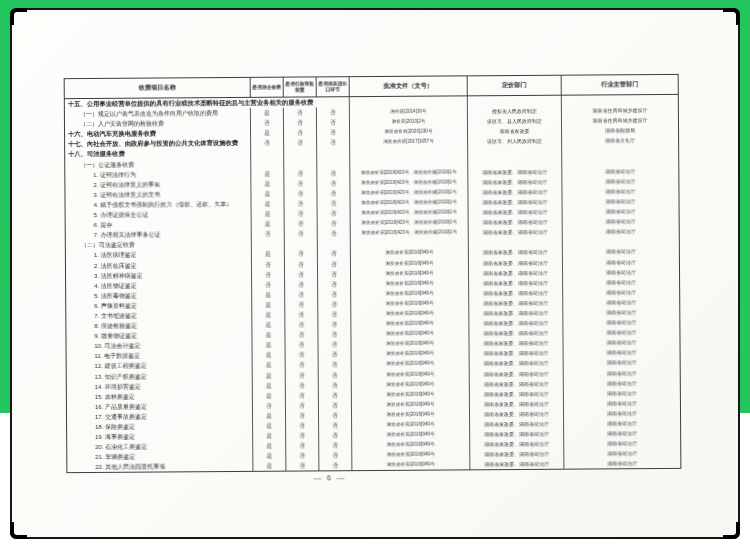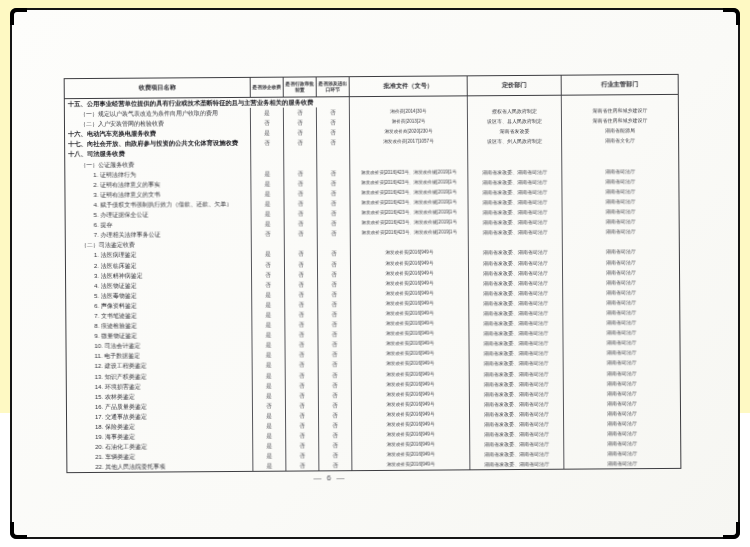--- a/index.html
+++ b/index.html
@@ -1,17 +1,17 @@
 <!DOCTYPE html>
 <html><head>
 <meta charset="utf-8">
 <style>
   html,body{margin:0;padding:0;}
   body{width:750px;height:547px;background:#ffffff;font-family:"Liberation Sans",sans-serif;overflow:hidden;position:relative;}
-  .scan{position:absolute;left:0;top:0;width:750px;height:413px;background:#fef9c3;}
+  .scan{position:absolute;left:0;top:0;width:750px;height:413px;background:#22c55e;}
   .frame{position:absolute;left:10px;top:8px;width:726px;height:527px;border:2px solid #161616;border-radius:6px;background:linear-gradient(135deg,#fdfdfb 0%,#fafaf7 60%,#f6f6f2 100%);}
   .corner{position:absolute;width:13px;height:13px;}
   .corner.tl{left:-2px;top:-2px;border-left:4px solid #000;border-top:4px solid #000;border-radius:7px 0 0 0;}
   .corner.tr{right:-2px;top:-2px;border-right:4px solid #000;border-top:4px solid #000;border-radius:0 7px 0 0;}
   .corner.bl{left:-2px;bottom:-2px;border-left:4px solid #000;border-bottom:4px solid #000;border-radius:0 0 0 7px;}
   .corner.br{right:-2px;bottom:-2px;border-right:4px solid #000;border-bottom:4px solid #000;border-radius:0 0 7px 0;}
   .content{position:absolute;left:0;top:0;width:750px;height:547px;transform:rotate(-0.4deg);transform-origin:375px 270px;filter:blur(0.24px);color:#2e2e33;}
   .tbl{position:absolute;left:65px;top:76px;width:613px;border:1px solid #3c3c40;background:transparent;}
   .hrow{display:grid;grid-template-columns:186px 33px 33px 33px 118px 94px 116px;height:19px;border-bottom:1px solid #3c3c40;}
   .hrow>div{border-right:1px solid #46464a;display:flex;align-items:center;justify-content:center;text-align:center;font-weight:bold;font-size:6.2px;line-height:6.8px;padding:1px;overflow:hidden;}

